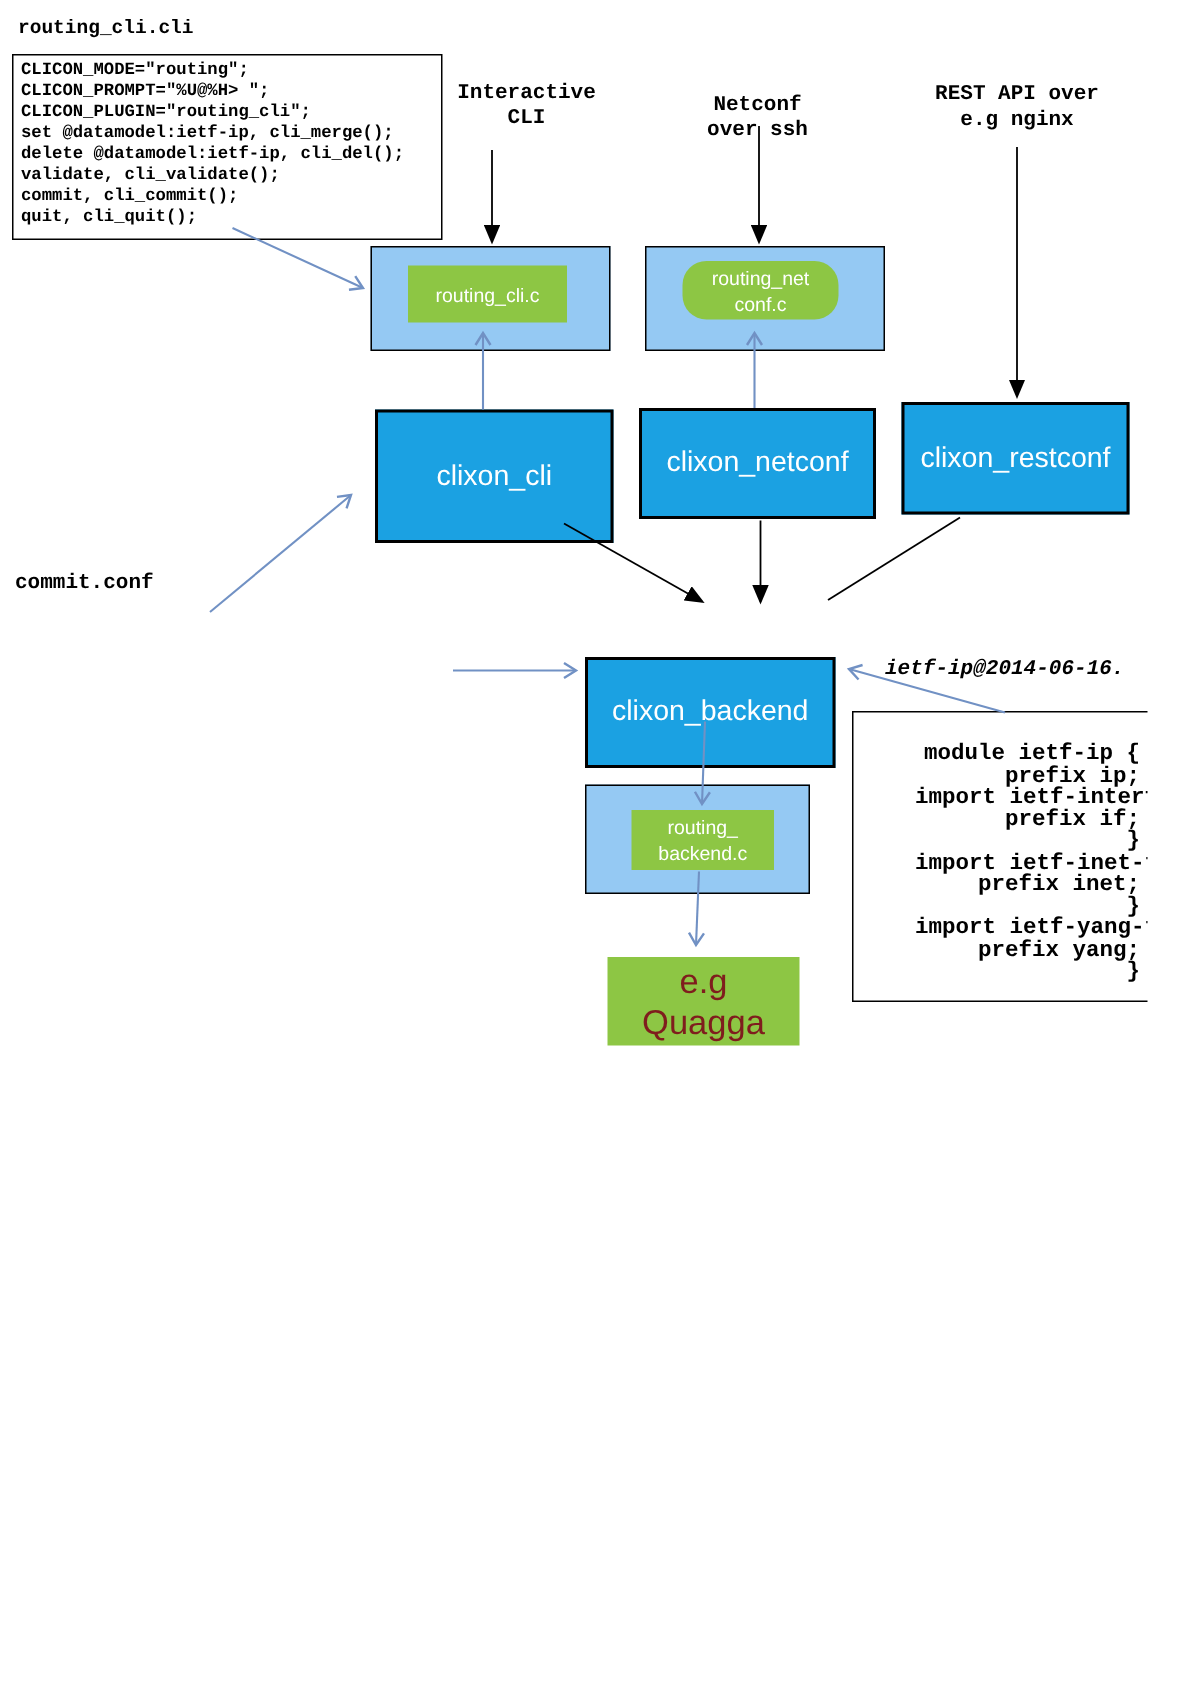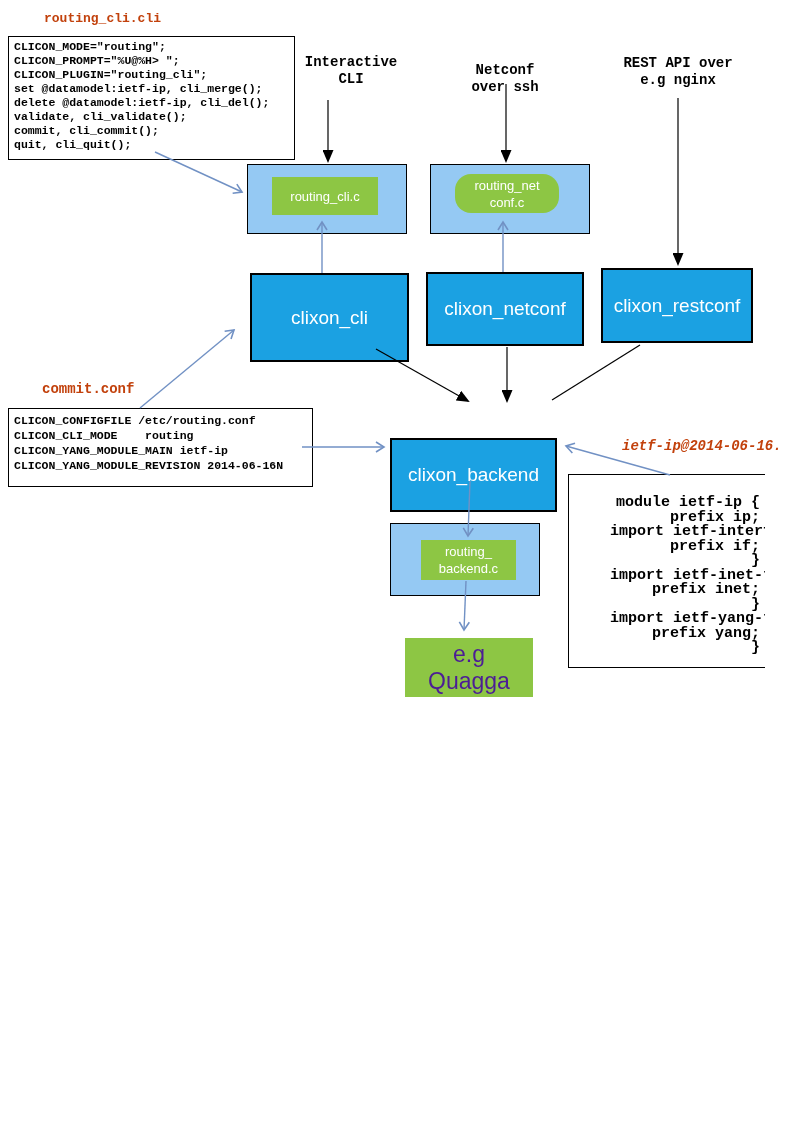--- a/index.html
+++ b/index.html
@@ -2,24 +2,23 @@
 <html style="--app-box: #1ba1e2; --container-box: #95c9f3; --plugin-box: #8dc644; --connector-blue: #7191c4; --connector-black: #000000;"><head>
 <meta charset="utf-8">
 <style>
   html,body{margin:0;padding:0;background:#ffffff;}
   .page{
     position:relative;width:794px;height:1123px;background:#ffffff;
     overflow:hidden;font-family:"Liberation Sans","DejaVu Sans",sans-serif;
   }
   .arrows{position:absolute;left:0;top:0;z-index:5;pointer-events:none;}
   .file-title{
-    position:absolute;z-index:2;color:#c2410c;
+    position:absolute;z-index:2;color:#000000;
     font:bold 13px "Liberation Mono","DejaVu Sans Mono",monospace;
     white-space:pre;
-    margin-left:32px;
   }
   .codebox{
     position:absolute;z-index:2;margin:0;background:#fff;border:1px solid #000;
     font:bold 11.5px "Liberation Mono","DejaVu Sans Mono",monospace;
     line-height:14px;padding:3px 5px;white-space:pre;color:#000;overflow:hidden;
   }
   .codebox.yang{font-size:15px;line-height:14.5px;border-right:none;padding-top:21px;text-align:right;}
   .access-label{
     position:absolute;z-index:2;color:#000;text-align:center;
     font:bold 14px "Liberation Mono","DejaVu Sans Mono",monospace;
@@ -34,44 +33,40 @@
     position:absolute;z-index:2;box-sizing:border-box;
     background:var(--container-box,#95c9f3);border:1.5px solid #000;
   }
   .plugin-box{
     position:absolute;z-index:3;background:var(--plugin-box,#8dc644);
     color:#fff;font-size:13px;line-height:17px;text-align:center;white-space:pre-line;
     display:flex;align-items:center;justify-content:center;
   }
   .external-box{
     position:absolute;z-index:3;background:var(--plugin-box,#8dc644);
-    color:#4c1d95;font-size:23px;line-height:27px;text-align:center;white-space:pre-line;
+    color:#7f1d1d;font-size:23px;line-height:27px;text-align:center;white-space:pre-line;
     display:flex;align-items:center;justify-content:center;
   }
 </style>
 </head>
 <body>
 
 <div class="page">
 
   <div class="file-title" style="left:12px;top:11px;">routing_cli.cli</div>
   <pre class="codebox" style="left:8px;top:36px;width:275px;height:116px;">CLICON_MODE="routing";
 CLICON_PROMPT="%U@%H&gt; ";
 CLICON_PLUGIN="routing_cli";
 set @datamodel:ietf-ip, cli_merge();
 delete @datamodel:ietf-ip, cli_del();
 validate, cli_validate();
 commit, cli_commit();
 quit, cli_quit();</pre>
 
   <div class="file-title" style="left:10px;top:381px;font-size:14px;">commit.conf</div>
-  <pre class="codebox" style="left:8px;top:408px;width:293px;height:70px;line-height:15px;padding-top:4px;">CLICON_CONFIGFILE /etc/routing.conf
-CLICON_CLI_MODE    routing
-CLICON_YANG_MODULE_MAIN ietf-ip
-CLICON_YANG_MODULE_REVISION 2014-06-16N</pre>
 
   <div class="file-title" style="left:590px;top:438px;font-size:14px;font-style:italic;">ietf-ip@2014-06-16.</div>
   <pre class="codebox yang" style="left:568px;top:474px;width:186px;height:168px;">module ietf-ip {
     prefix ip;
     import ietf-interface
       prefix if;
     }
     import ietf-inet-type
       prefix inet;
     }

